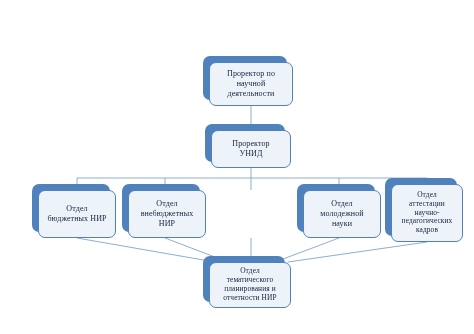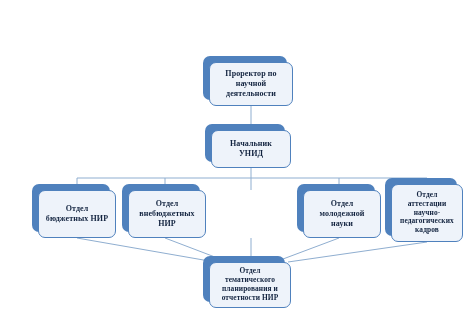--- a/index.html
+++ b/index.html
@@ -46,21 +46,21 @@
     background: #eef3fa;
     border: 1px solid #4f81bd;
     border-radius: 7px;
     display: flex;
     align-items: center;
     justify-content: center;
     text-align: center;
     padding: 2px 3px;
   }
   .node .label {
-    font-weight: bold;
+    font-weight: normal;
     color: #12233f;
     font-size: 8px;
     line-height: 1.22;
     letter-spacing: 0.1px;
     white-space: pre-line;
     width: 100%;
   }
   .node.small .label { font-size: 7.4px; line-height: 1.2; }
 </style>
 </head>
@@ -95,21 +95,21 @@
     <div class="face">
       <div class="label">Проректор по
 научной
 деятельности</div>
     </div>
   </div>
 
   <div class="node" style="left:205px; top:124px; width:80px; height:38px;">
     <div class="shadow"></div>
     <div class="face">
-      <div class="label">Начальник
+      <div class="label">Проректор
 УНИД</div>
     </div>
   </div>
 
   <div class="node" style="left:32px; top:184px; width:78px; height:48px;">
     <div class="shadow"></div>
     <div class="face">
       <div class="label">Отдел
 бюджетных НИР</div>
     </div>

